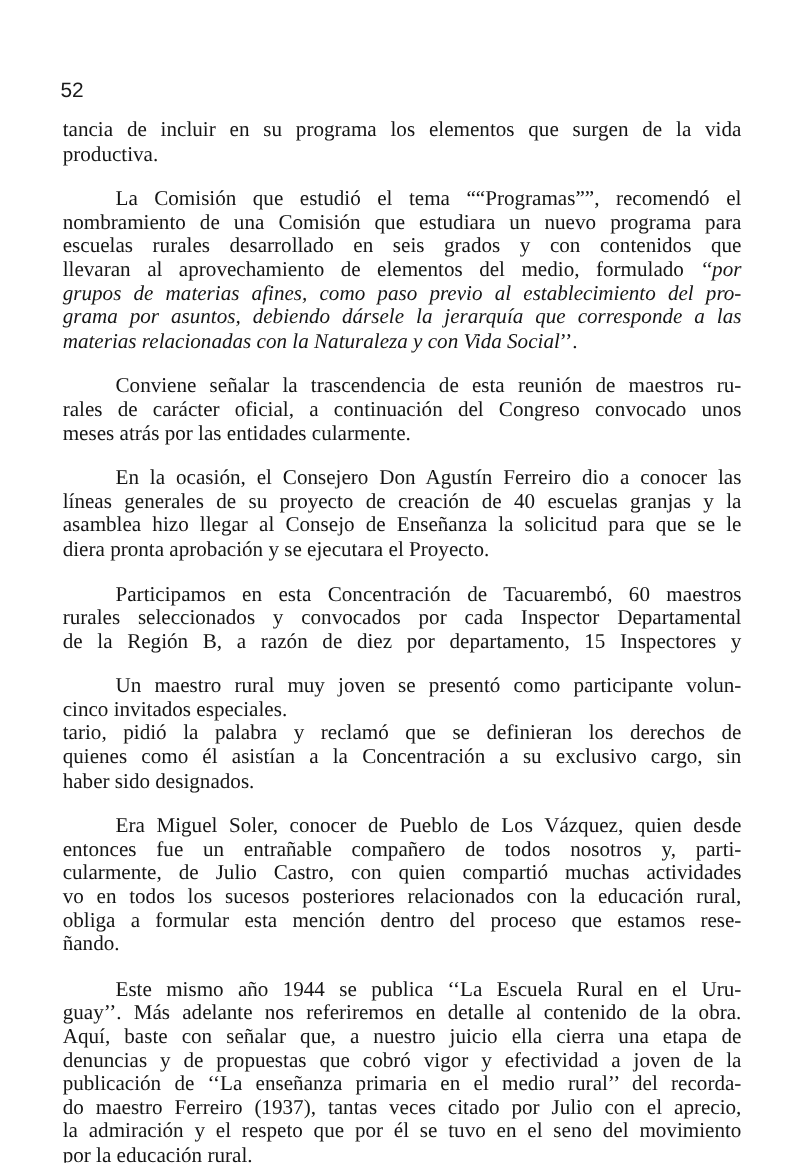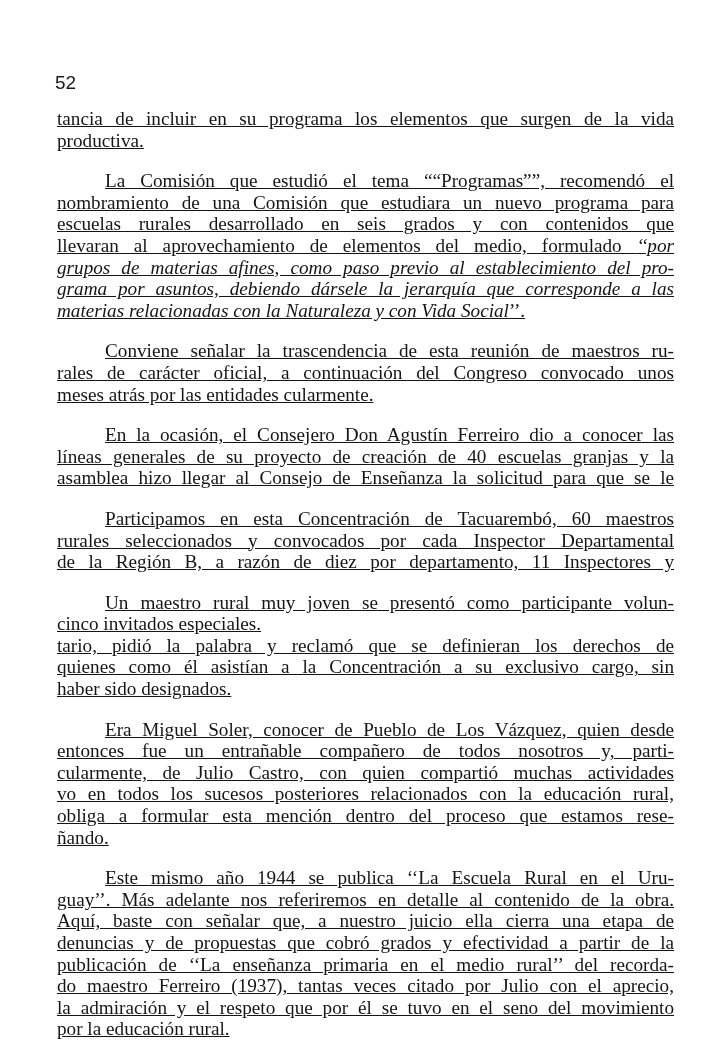--- a/index.html
+++ b/index.html
@@ -7,21 +7,21 @@
     .page { position: absolute; left: 0; top: 0; width: 726px; height: 1057px; background: #ffffff; }
     .page-number {
       position: absolute; left: 55px; top: 72px;
       font-family: "Liberation Sans", sans-serif; font-size: 19px; color: #1a1a1a;
     }
     .body-text {
       position: absolute; left: 57px; top: 108px; width: 617px;
       font-family: "Liberation Serif", serif; font-size: 19.2px; line-height: 21.6px;
       color: #151515;
     }
-    .line { display: block; white-space: nowrap; text-align: justify; text-align-last: justify; height: 21.6px; text-decoration: underline; }
+    .line { display: block; white-space: nowrap; text-align: justify; text-align-last: justify; height: 21.6px; }
     .line.last { text-align-last: left; }
     .line.indent { padding-left: 48px; margin-top: 19px; }
     .it { font-style: italic; }
   </style>
 </head>
 <body>
 
 <div class="page">
   <div class="page-number">52</div>
   <div class="body-text" id="body-text">
@@ -33,36 +33,37 @@
       <span class="line"><span>llevaran al aprovechamiento de elementos del medio, formulado </span><span class="it">‘‘por</span></span>
       <span class="line"><span class="it">grupos de materias afines, como paso previo al establecimiento del pro-</span></span>
       <span class="line"><span class="it">grama por asuntos, debiendo dársele la jerarquía que corresponde a las</span></span>
       <span class="line last"><span class="it">materias relacionadas con la Naturaleza y con Vida Social</span><span>’’.</span></span>
       <span class="line indent"><span>Conviene señalar la trascendencia de esta reunión de maestros ru-</span></span>
       <span class="line"><span>rales de carácter oficial, a continuación del Congreso convocado unos</span></span>
       <span class="line last"><span>meses atrás por las entidades cularmente.</span></span>
       <span class="line indent"><span>En la ocasión, el Consejero Don Agustín Ferreiro dio a conocer las</span></span>
       <span class="line"><span>líneas generales de su proyecto de creación de 40 escuelas granjas y la</span></span>
       <span class="line"><span>asamblea hizo llegar al Consejo de Enseñanza la solicitud para que se le</span></span>
+      <span class="line last"><span>diera pronta aprobación y se ejecutara el Proyecto.</span></span>
       <span class="line indent"><span>Participamos en esta Concentración de Tacuarembó, 60 maestros</span></span>
       <span class="line"><span>rurales seleccionados y convocados por cada Inspector Departamental</span></span>
-      <span class="line"><span>de la Región B, a razón de diez por departamento, 11 Inspectores y</span></span>
+      <span class="line"><span>de la Región B, a razón de diez por departamento, 15 Inspectores y</span></span>
       <span class="line indent"><span>Un maestro rural muy joven se presentó como participante volun-</span></span>
       <span class="line last"><span>cinco invitados especiales.</span></span>
       <span class="line"><span>tario, pidió la palabra y reclamó que se definieran los derechos de</span></span>
       <span class="line"><span>quienes como él asistían a la Concentración a su exclusivo cargo, sin</span></span>
       <span class="line last"><span>haber sido designados.</span></span>
       <span class="line indent"><span>Era Miguel Soler, conocer de Pueblo de Los Vázquez, quien desde</span></span>
       <span class="line"><span>entonces fue un entrañable compañero de todos nosotros y, parti-</span></span>
       <span class="line"><span>cularmente, de Julio Castro, con quien compartió muchas actividades</span></span>
       <span class="line"><span>vo en todos los sucesos posteriores relacionados con la educación rural,</span></span>
       <span class="line"><span>obliga a formular esta mención dentro del proceso que estamos rese-</span></span>
       <span class="line last"><span>ñando.</span></span>
       <span class="line indent"><span>Este mismo año 1944 se publica ‘‘La Escuela Rural en el Uru-</span></span>
       <span class="line"><span>guay’’. Más adelante nos referiremos en detalle al contenido de la obra.</span></span>
       <span class="line"><span>Aquí, baste con señalar que, a nuestro juicio ella cierra una etapa de</span></span>
-      <span class="line"><span>denuncias y de propuestas que cobró grados y efectividad a partir de la</span></span>
+      <span class="line"><span>denuncias y de propuestas que cobró vigor y efectividad a joven de la</span></span>
       <span class="line"><span>publicación de ‘‘La enseñanza primaria en el medio rural’’ del recorda-</span></span>
       <span class="line"><span>do maestro Ferreiro (1937), tantas veces citado por Julio con el aprecio,</span></span>
       <span class="line"><span>la admiración y el respeto que por él se tuvo en el seno del movimiento</span></span>
       <span class="line last"><span>por la educación rural.</span></span>
     </div>
 </div>
 
 </body></html>

